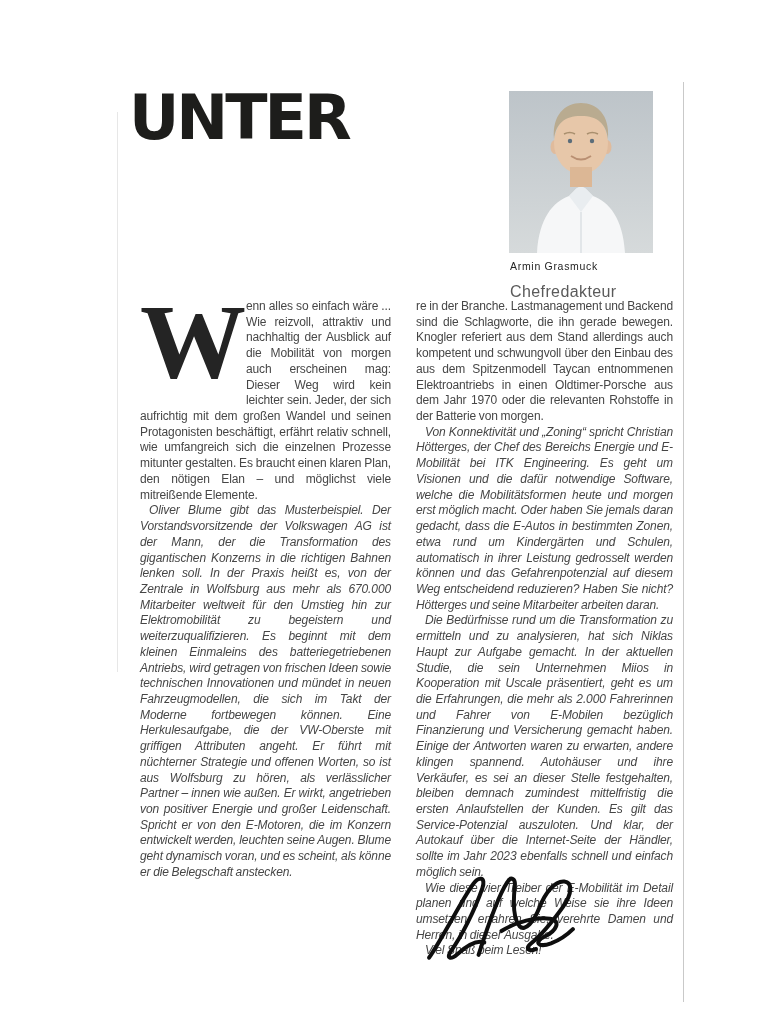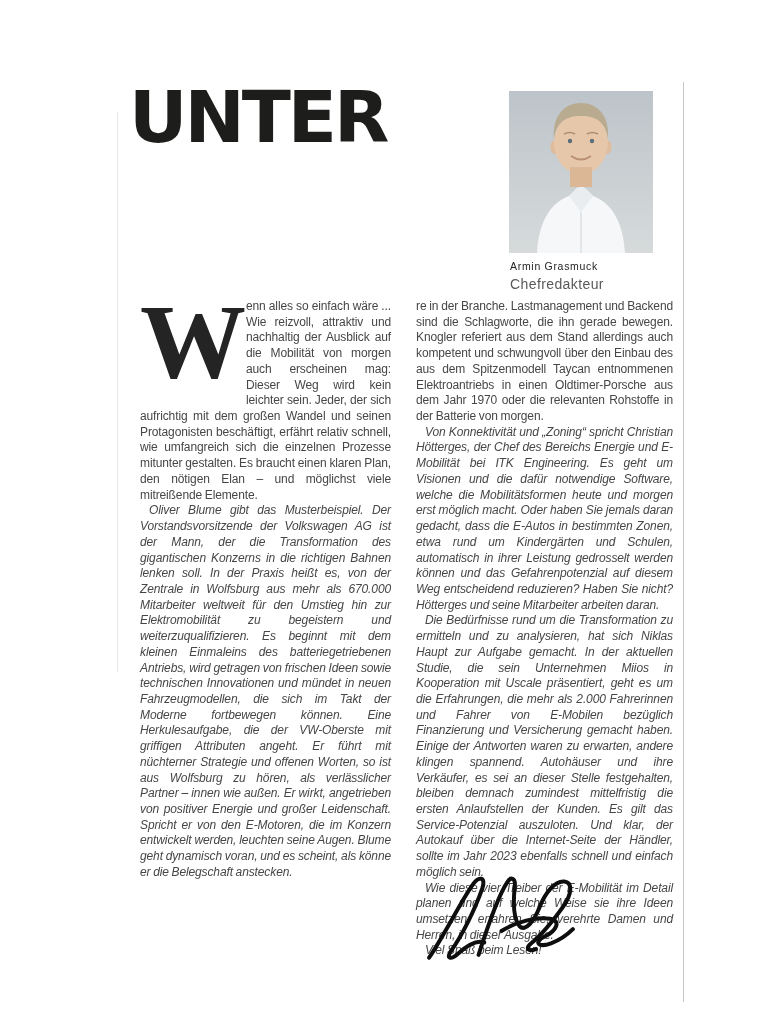--- a/index.html
+++ b/index.html
@@ -12,36 +12,36 @@
 
   
   .edge { position:absolute; width:1px; }
   .edge-left  { left:117px; top:112px; height:560px; background:#e7e7e7; }
   .edge-right { left:683px; top:82px;  height:920px; background:#c9c9c9; }
 
   
   .headline {
     position:absolute; left:129px; top:73px;
     font-family:"DejaVu Sans", sans-serif; font-weight:700;
-    font-size:72px; line-height:89px; letter-spacing:-3px;
+    font-size:62px; line-height:89px; letter-spacing:-3px;
     color:#1d1d1b;
   }
 
   
   .photo {
     position:absolute; left:509px; top:91px; width:144px; height:162px;
     overflow:hidden; background:#c9cfd2;
   }
   .photo svg { display:block; width:100%; height:100%; }
   .caption { position:absolute; left:510px; top:260px; }
   .caption .name {
     font-size:10.5px; font-weight:400; letter-spacing:0.7px; color:#242424;
   }
   .caption .role {
-    margin-top:4px; font-size:14px; letter-spacing:0.4px; color:#5a5a5a;
+    margin-top:11px; font-size:16px; letter-spacing:0.4px; color:#5a5a5a;
   }
 
   
   .col {
     position:absolute; top:299px;
     font-size:12px; line-height:15.72px;
     letter-spacing:-0.12px; word-spacing:-0.5px;
     color:#464646; text-align:justify;
   }
   .col-left  { left:140px; width:251px; }

